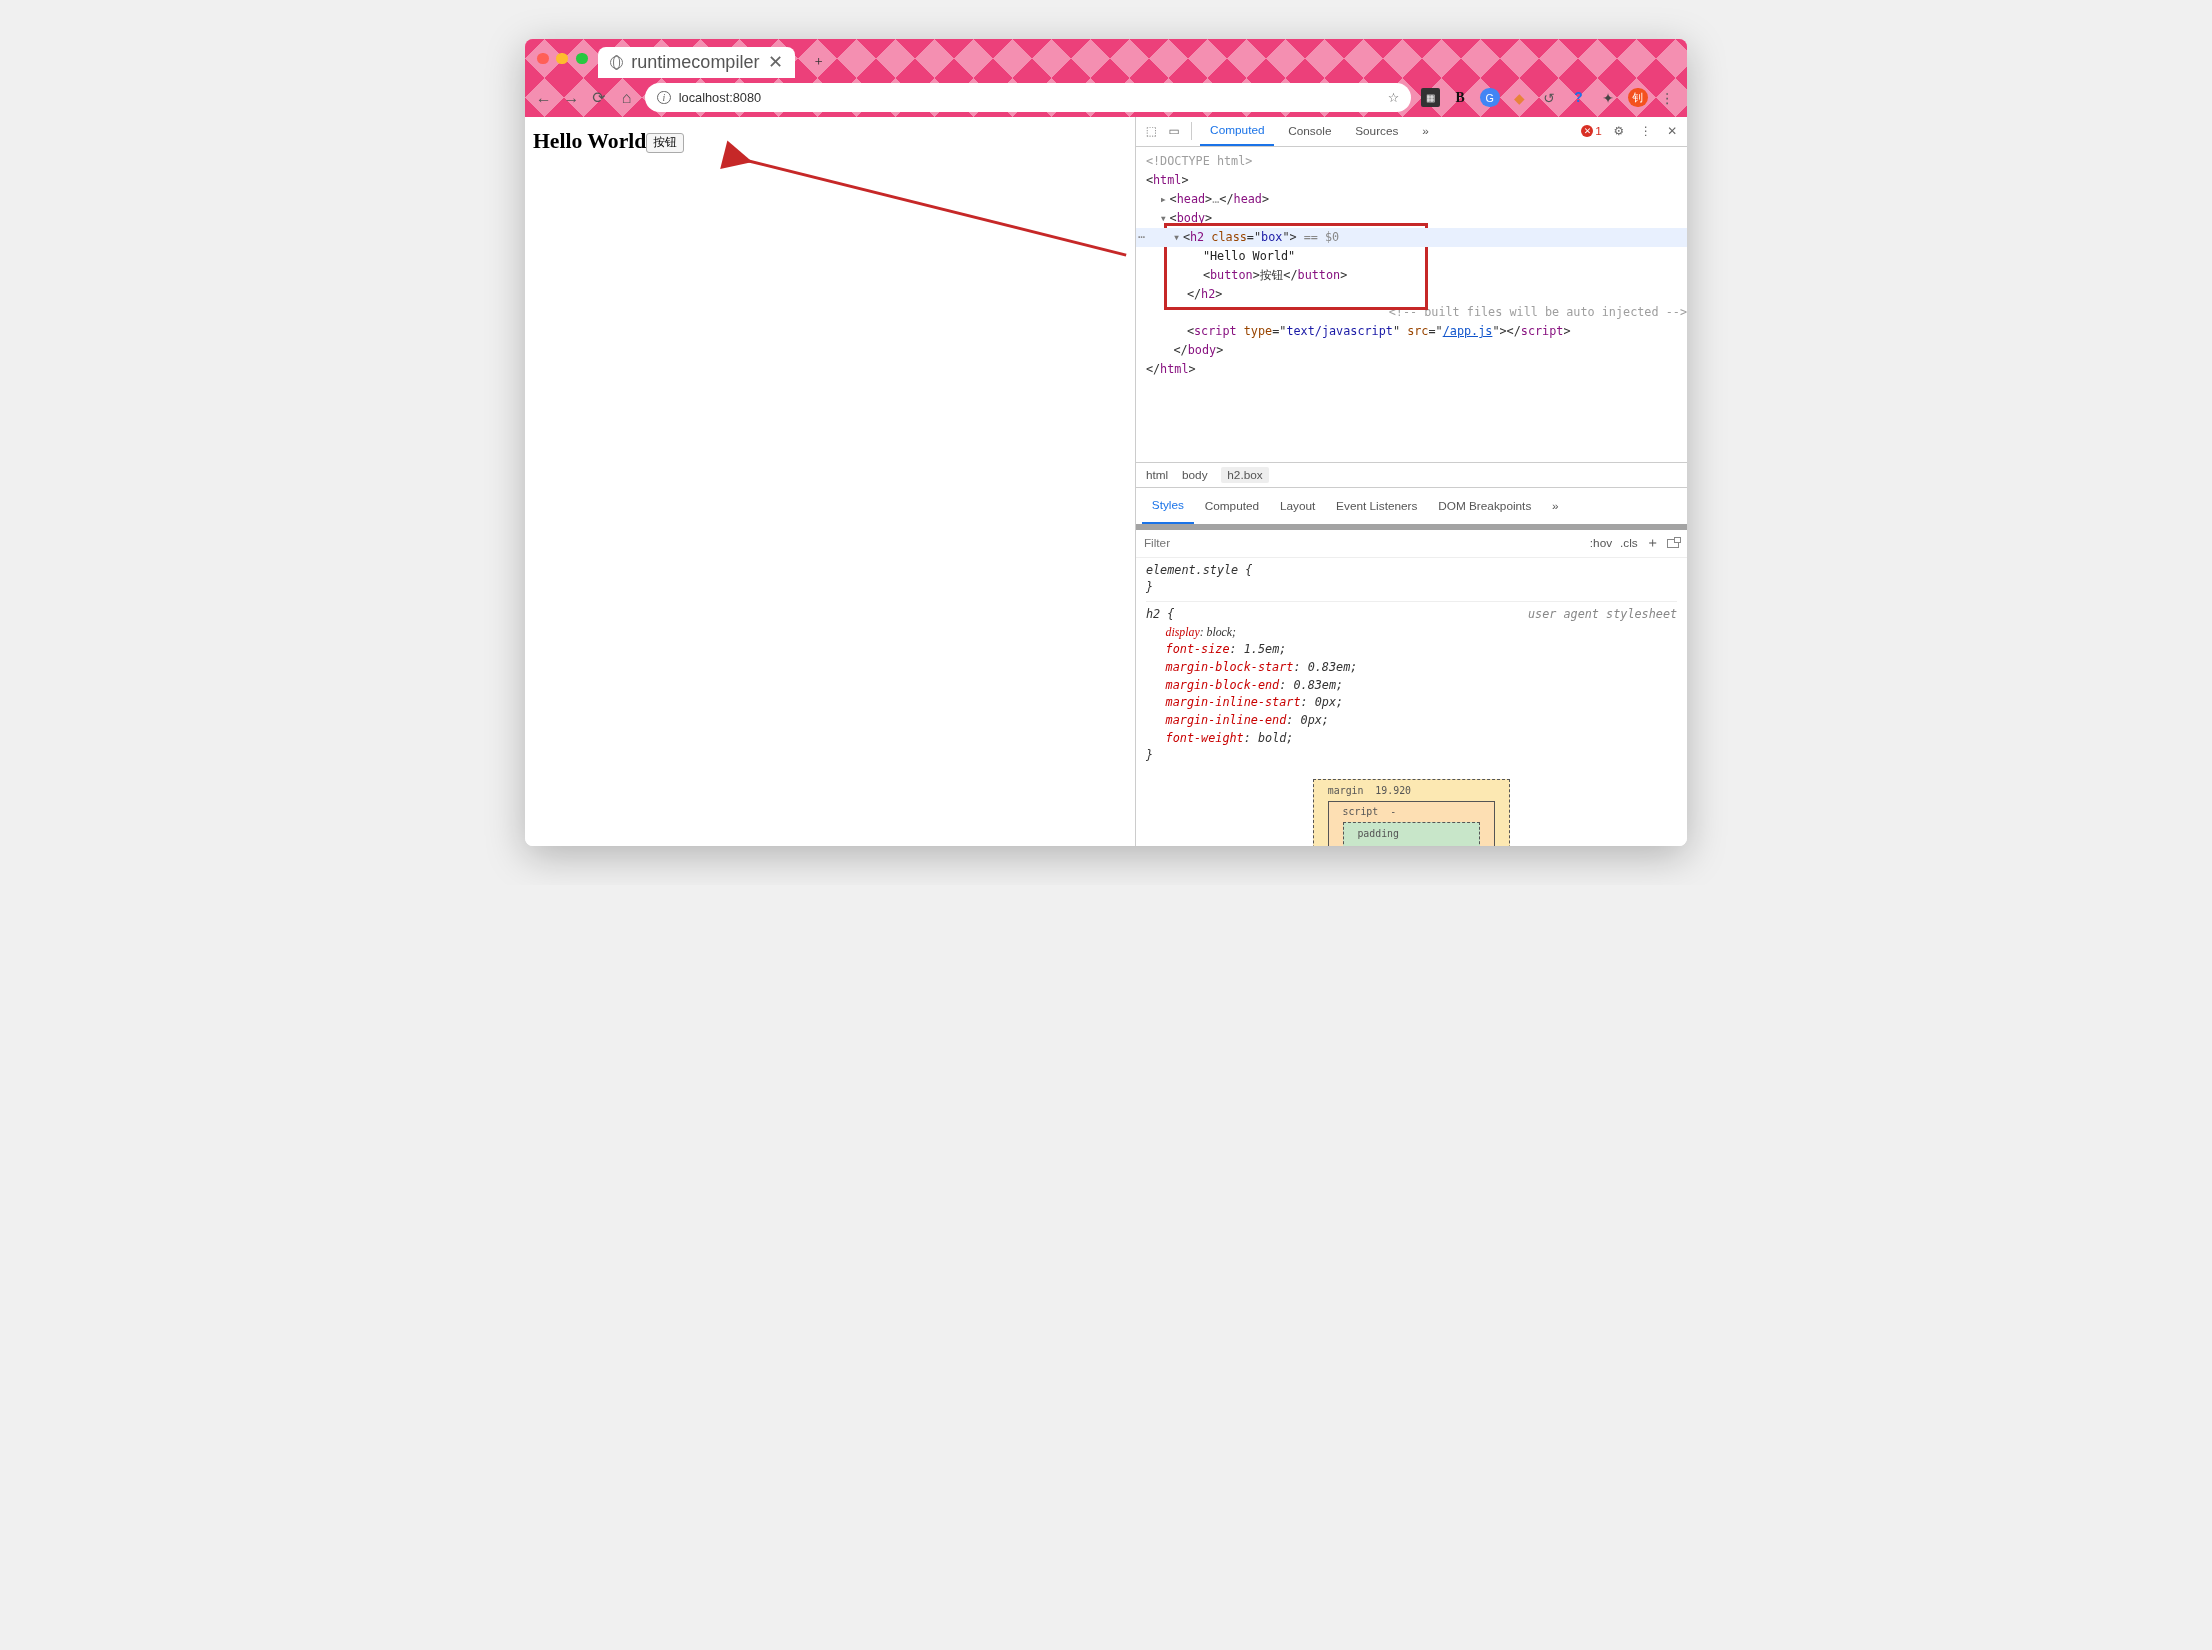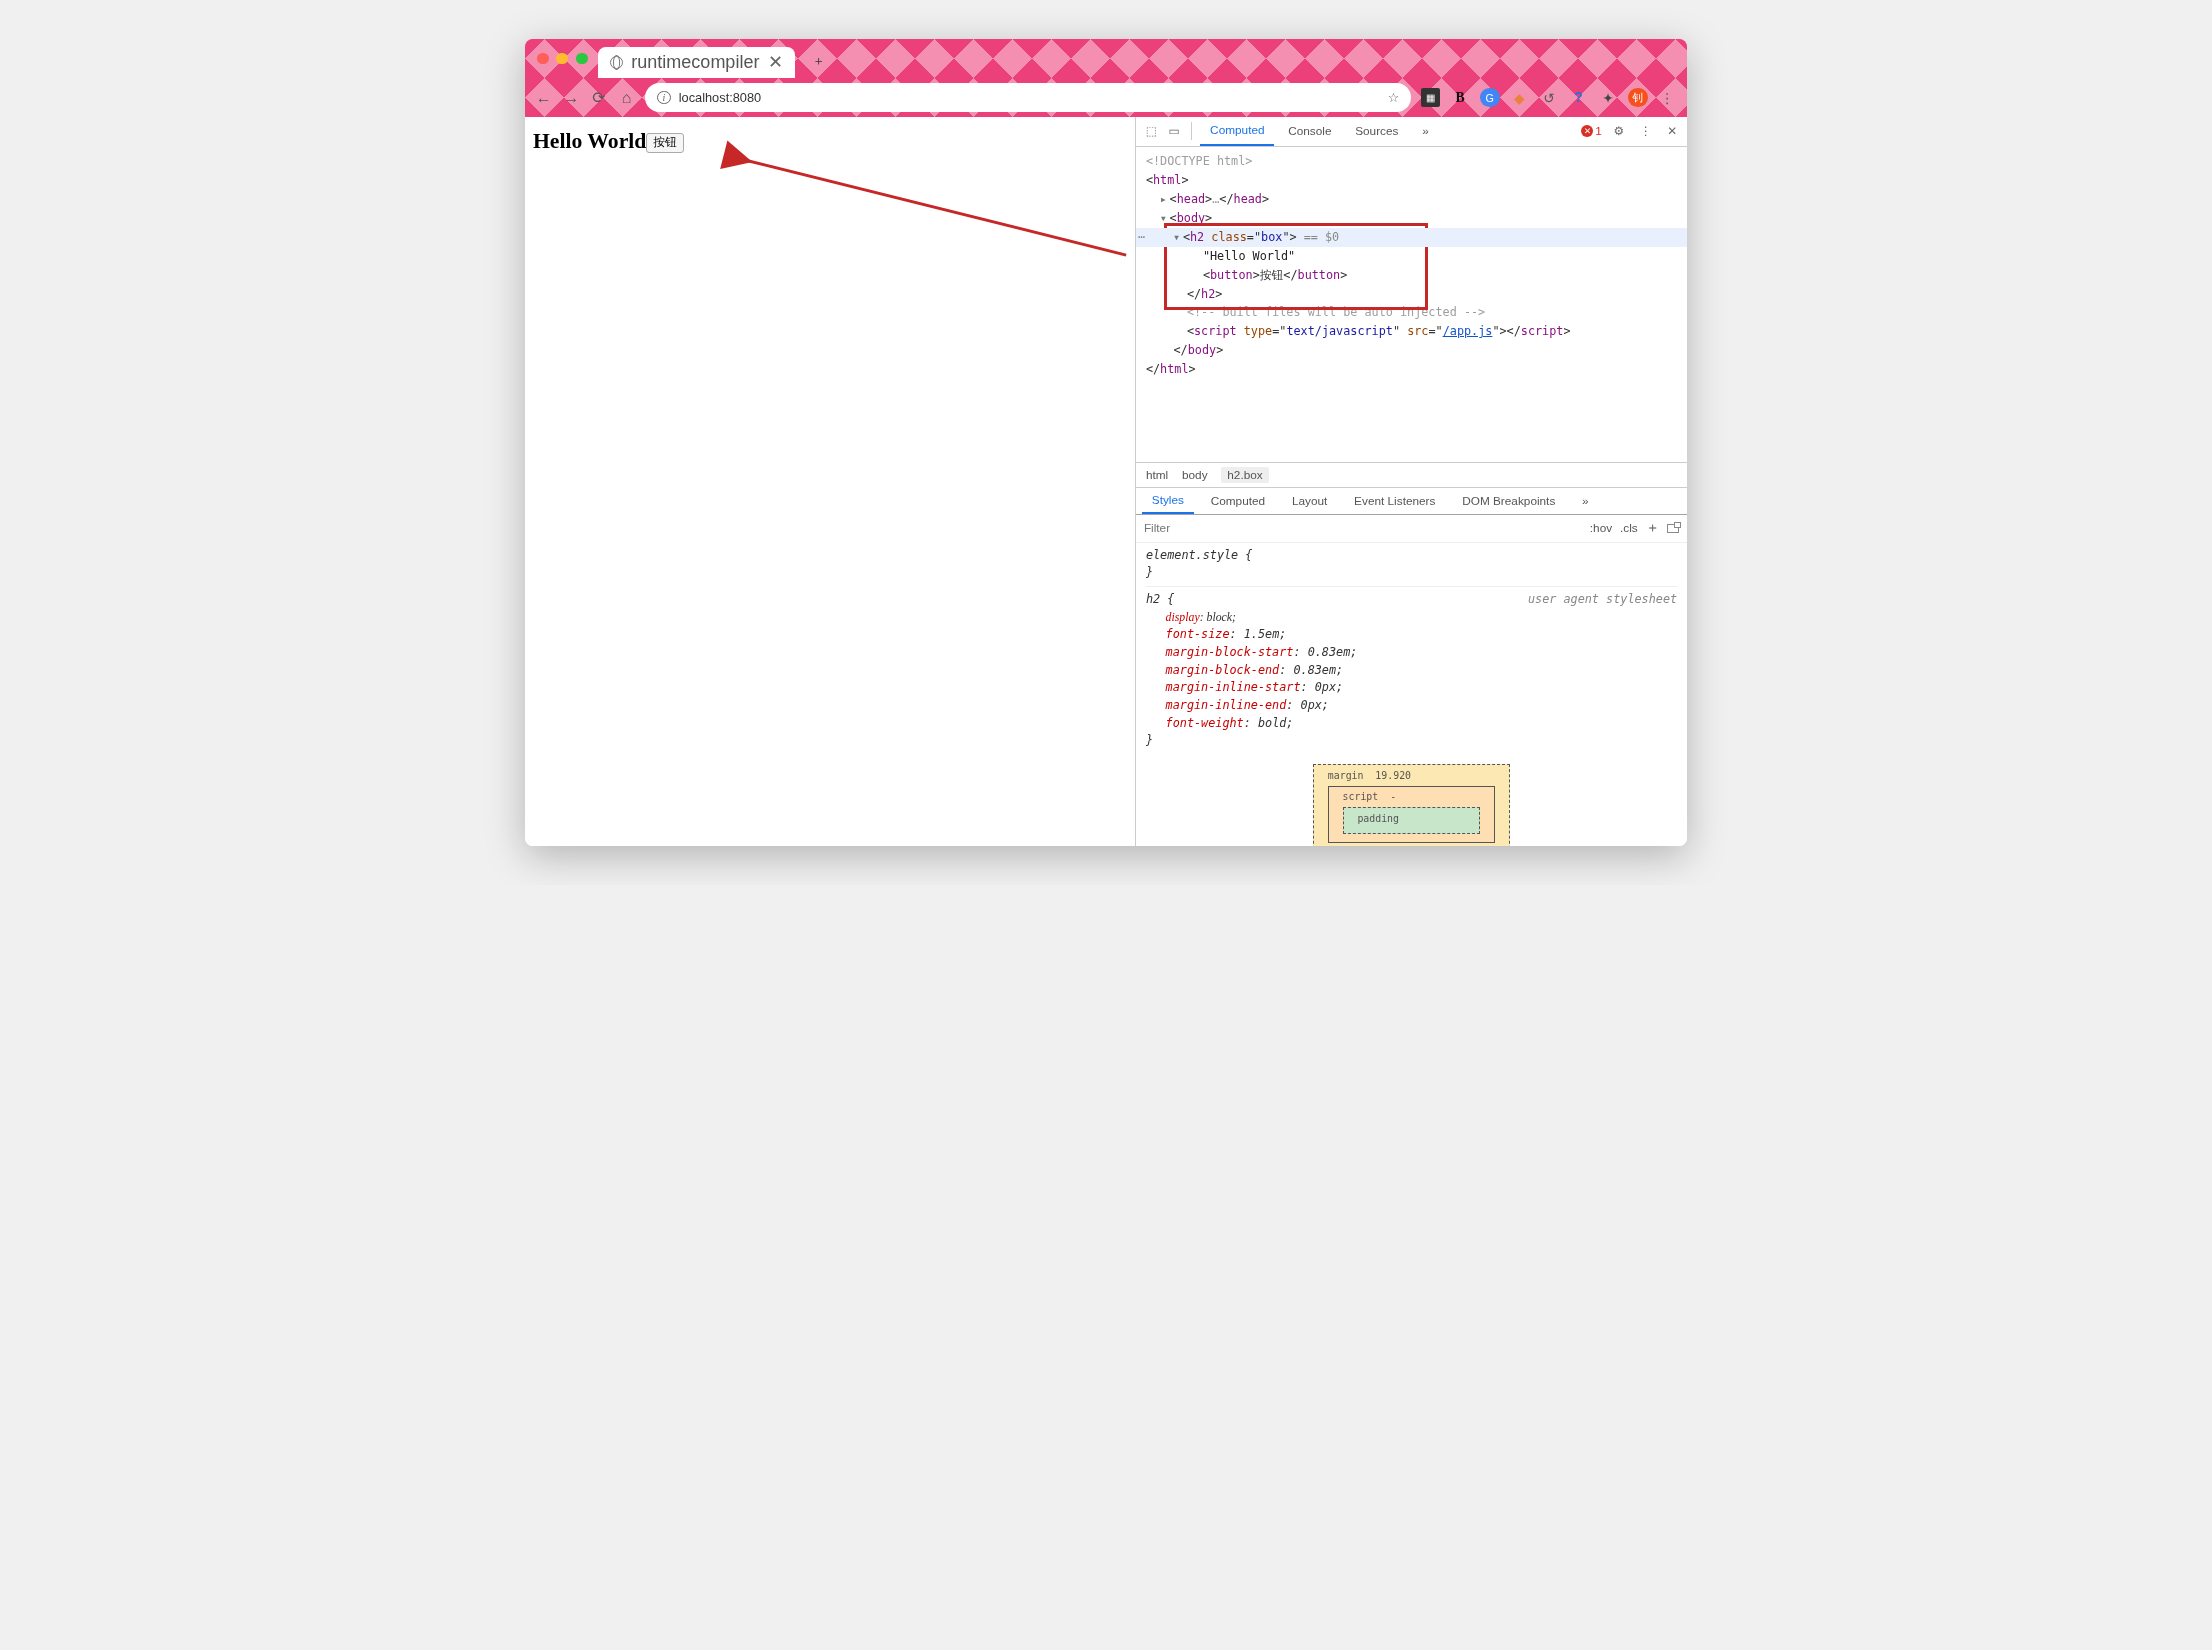--- a/index.html
+++ b/index.html
@@ -173,26 +173,26 @@
     padding:0 9.9px;
     gap:13.8px;
     font-size:11.8px;
     color:#555;
     background:#fff;
   }
   .dt-crumb .sel{background:#eee;padding:1px 5.9px;border-radius:2px;}
   
   .dt-subtabs{
     border-top:1px solid #ccc;
-    height:28px;
+    height:43px;
     display:flex;
     align-items:center;
     padding:0 5.9px;
-    gap:7px;
-    border-bottom:1px solid #a3a3a3;
+    gap:1px;
+    border-bottom:6px solid #a3a3a3;
   }
   .dt-filter{
     height:27.6px;
     display:flex;
     align-items:center;
     border-bottom:1px solid #eee;
     padding:0 7.9px;
     gap:15px;
     color:#888;
   }
@@ -311,21 +311,21 @@
         <div>&lt;<span class="tag">html</span>&gt;</div>
         <div style="padding-left:13.8px;"><span class="tri">▸</span>&lt;<span class="tag">head</span>&gt;<span class="gray">…</span>&lt;/<span class="tag">head</span>&gt;</div>
         <div style="padding-left:13.8px;"><span class="tri">▾</span>&lt;<span class="tag">body</span>&gt;</div>
         <div class="sel-row" style="padding-left:37px;position:relative;">
           <span class="dots" style="left:2px;">⋯</span>
           <span class="tri">▾</span>&lt;<span class="tag">h2</span> <span class="attr">class</span>="<span class="val">box</span>"&gt;<span class="eq0"> == $0</span>
         </div>
         <div style="padding-left:57px;"><span class="txtlit">"Hello World"</span></div>
         <div style="padding-left:57px;">&lt;<span class="tag">button</span>&gt;<span>按钮</span>&lt;/<span class="tag">button</span>&gt;</div>
         <div style="padding-left:41px;">&lt;/<span class="tag">h2</span>&gt;</div>
-        <div style="padding-left:41px;"><span class="gray">&lt;!-- built files will be auto injected --&gt;</span></div>
+        <div style="padding-left:41px;text-align:right;"><span class="gray">&lt;!-- built files will be auto injected --&gt;</span></div>
         <div style="padding-left:41px;">&lt;<span class="tag">script</span> <span class="attr">type</span>="<span class="val">text/javascript</span>" <span class="attr">src</span>="<span class="link">/app.js</span>"&gt;&lt;/<span class="tag">script</span>&gt;</div>
         <div style="padding-left:27.6px;">&lt;/<span class="tag">body</span>&gt;</div>
         <div>&lt;/<span class="tag">html</span>&gt;</div>
       </div>
 
       <div class="dt-crumb">
         <span>html</span>
         <span>body</span>
         <span class="sel">h2.box</span>
       </div>

